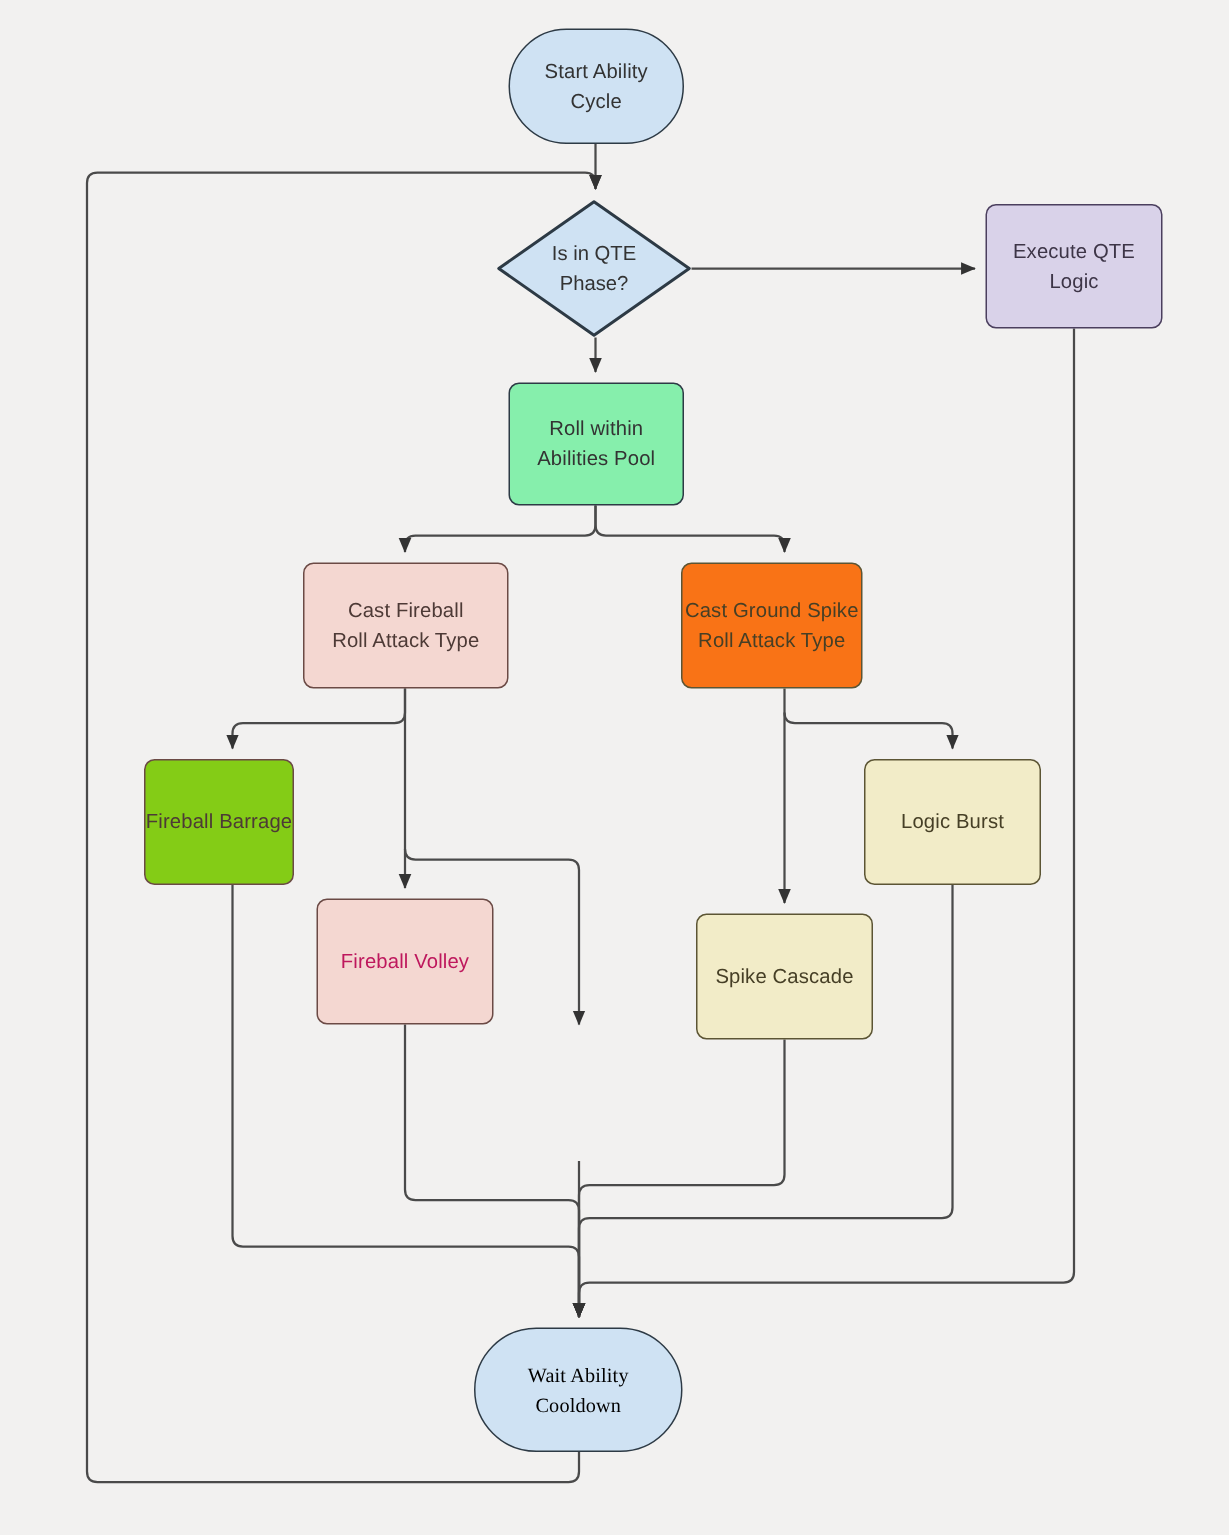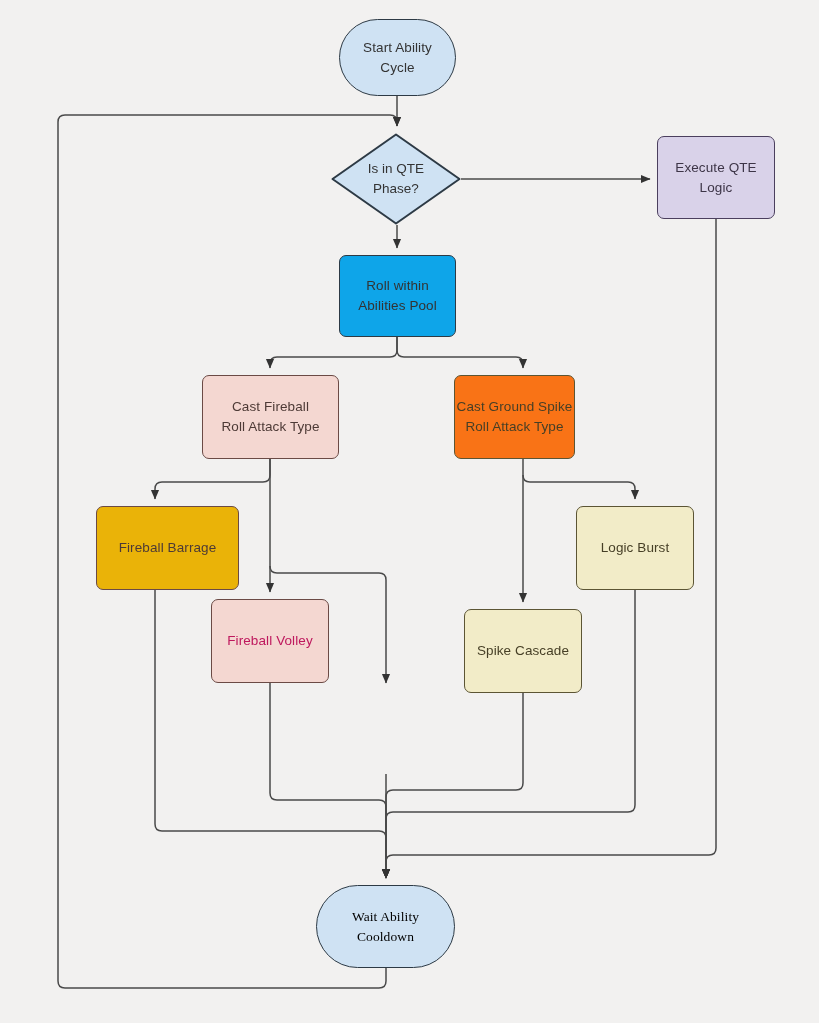--- a/index.html
+++ b/index.html
@@ -106,30 +106,30 @@
     <svg class="diamond-shape" viewBox="0 0 130 92" preserveAspectRatio="none">
       <polygon points="65,1.5 128.5,46 65,90.5 1.5,46" fill="#cfe2f3" stroke="#2d3a45" stroke-width="2" stroke-linejoin="round"></polygon>
     </svg>
     <div class="diamond-label">Is in QTE
 Phase?</div>
   </div>
 
   <div class="node rect" style="left: 657px; top: 136px; width: 118px; height: 83px; background: rgb(217, 210, 233); border-color: rgb(75, 63, 94); color: rgb(61, 53, 71);">Execute QTE
 Logic</div>
 
-  <div class="node rect" style="left: 339px; top: 255px; width: 117px; height: 82px; background: #0ea5e9; border-color: rgb(45, 58, 69); color: rgb(51, 51, 51);">Roll within
+  <div class="node rect" style="left: 339px; top: 255px; width: 117px; height: 82px; background: #86efac; border-color: rgb(45, 58, 69); color: rgb(51, 51, 51);">Roll within
 Abilities Pool</div>
 
   <div class="node rect" style="left: 202px; top: 375px; width: 137px; height: 84px; background: rgb(244, 215, 209); border-color: rgb(107, 74, 69); color: rgb(77, 58, 54);">Cast Fireball
 Roll Attack Type</div>
 
   <div class="node rect" style="left: 454px; top: 375px; width: 121px; height: 84px; background: #f97316; border-color: rgb(92, 85, 52); color: rgb(70, 63, 38);">Cast Ground Spike
 Roll Attack Type</div>
 
-  <div class="node rect" style="left: 96px; top: 506px; width: 143px; height: 84px; background: #eab308; border-color: rgb(107, 74, 69); color: rgb(77, 58, 54);">Fireball Barrage</div>
+  <div class="node rect" style="left: 96px; top: 506px; width: 100px; height: 84px; background: #84cc16; border-color: rgb(107, 74, 69); color: rgb(77, 58, 54);">Fireball Barrage</div>
 
   <div class="node rect" style="left: 211px; top: 599px; width: 118px; height: 84px; background: rgb(244, 215, 209); border-color: rgb(107, 74, 69); color: #be185d;">Fireball Volley</div>
 
 
   <div class="node rect" style="left: 464px; top: 609px; width: 118px; height: 84px; background: rgb(242, 236, 200); border-color: rgb(92, 85, 52); color: rgb(70, 63, 38);">Spike Cascade</div>
 
   <div class="node rect" style="left: 576px; top: 506px; width: 118px; height: 84px; background: rgb(242, 236, 200); border-color: rgb(92, 85, 52); color: rgb(70, 63, 38);">Logic Burst</div>
 
   <div class="node stadium" style="left: 316px; top: 885px; width: 139px; height: 83px; background: rgb(207, 226, 243); border-color: rgb(45, 58, 69); color: #000000; font-family: Liberation Serif, serif;">Wait Ability
 Cooldown</div>

